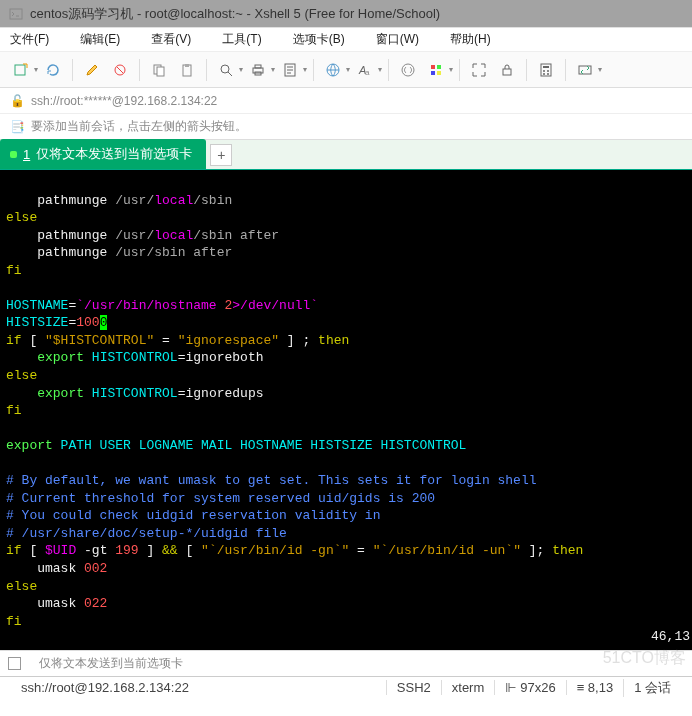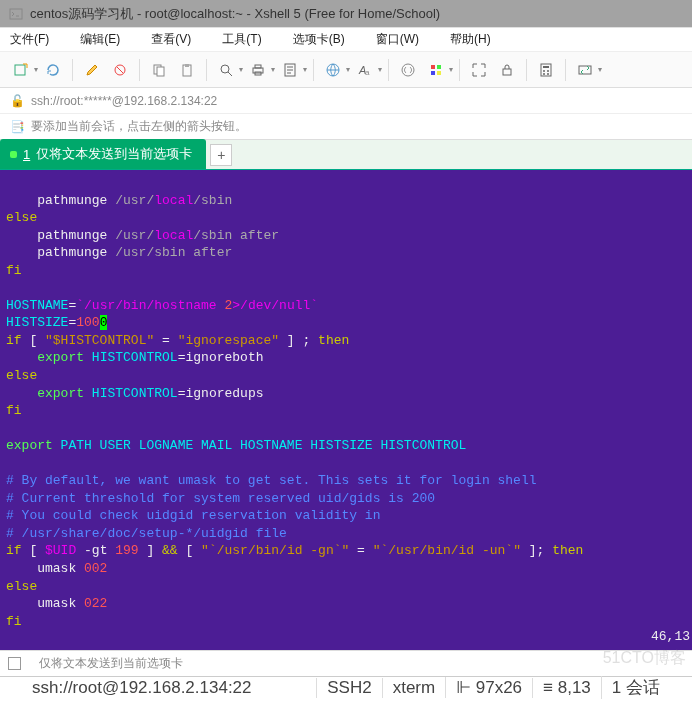--- a/index.html
+++ b/index.html
@@ -16,37 +16,37 @@
 .dd { font-size: 8px; color: #888; margin-left: -2px; }
 .addrbar { height: 26px; display: flex; align-items: center; padding: 0 10px; color: #888; border-bottom: 1px solid #eee; }
 .addrbar-icon { margin-right: 6px; }
 .hintbar { height: 26px; display: flex; align-items: center; padding: 0 10px; color: #888; border-bottom: 1px solid #ddd; }
 .hintbar-icon { margin-right: 6px; }
 .tabbar { height: 30px; background: #ecf6ee; display: flex; align-items: flex-end; border-bottom: 1px solid #0a8; }
 .tab { background: #00a86b; color: #fff; padding: 6px 14px 6px 10px; font-size: 13px; display: flex; align-items: center; gap: 6px; border-top-left-radius: 3px; border-top-right-radius: 3px; }
 .tab-dot { width: 7px; height: 7px; background: #5f5; border-radius: 2px; }
 .tab-num { text-decoration: underline; }
 .tab-add { width: 22px; height: 22px; background: #fff; border: 1px solid #ccc; display: flex; align-items: center; justify-content: center; margin-left: 4px; margin-bottom: 3px; color: #666; font-size: 14px; }
-.terminal { background: #4c1d95; color: #ddd; font-family: "Consolas", "Courier New", monospace; font-size: 13px; line-height: 1.35; padding: 4px 6px; height: 480px; overflow: hidden; white-space: pre; position: relative; }
+.terminal { background: #000000; color: #ddd; font-family: "Consolas", "Courier New", monospace; font-size: 13px; line-height: 1.35; padding: 4px 6px; height: 480px; overflow: hidden; white-space: pre; position: relative; }
 .wm { position: absolute; top: 170px; left: 220px; color: rgba(180,180,180,0.35); font-family: serif; font-size: 18px; pointer-events: none; }
 .botwm { position: absolute; right: 6px; bottom: 47px; color: rgba(150,150,150,0.3); font-size: 16px; }
 .y { color: #cdcd00; }
 .g { color: #55ff55; }
 .c { color: #00eeee; }
 .m { color: #ee00ee; }
 .r { color: #ff5555; }
 .br { color: #cd9a00; }
 .b { color: #5588ff; }
 .w { color: #eeeeee; }
 .d { color: #aaaaaa; }
 .cur { background: #00ff00; color: #000; }
 .posind { position: absolute; right: 2px; bottom: 4px; color: #eee; }
 .sendbar { height: 26px; border-top: 1px solid #ddd; display: flex; align-items: center; padding: 0 8px; color: #888; gap: 18px; }
 .chk { width: 13px; height: 13px; border: 1px solid #999; }
-.statusbar { height: 22px; border-top: 1px solid #ccc; display: flex; align-items: center; padding: 0 22px; font-size: 17px; color: #444; }
+.statusbar { height: 22px; border-top: 1px solid #ccc; display: flex; align-items: center; padding: 0 11px; font-size: 13px; color: #444; }
 .statusbar .seg { padding: 0 10px; border-left: 1px solid #ddd; }
 .statusbar .seg:first-child { border-left: none; flex: 1; }
 </style>
 </head>
 <body>
 
 <div class="titlebar">
   <span class="titlebar-icon">
     <svg viewBox="0 0 16 16">
         <rect x="2" y="3" width="12" height="10" fill="none" stroke="currentColor"></rect>

